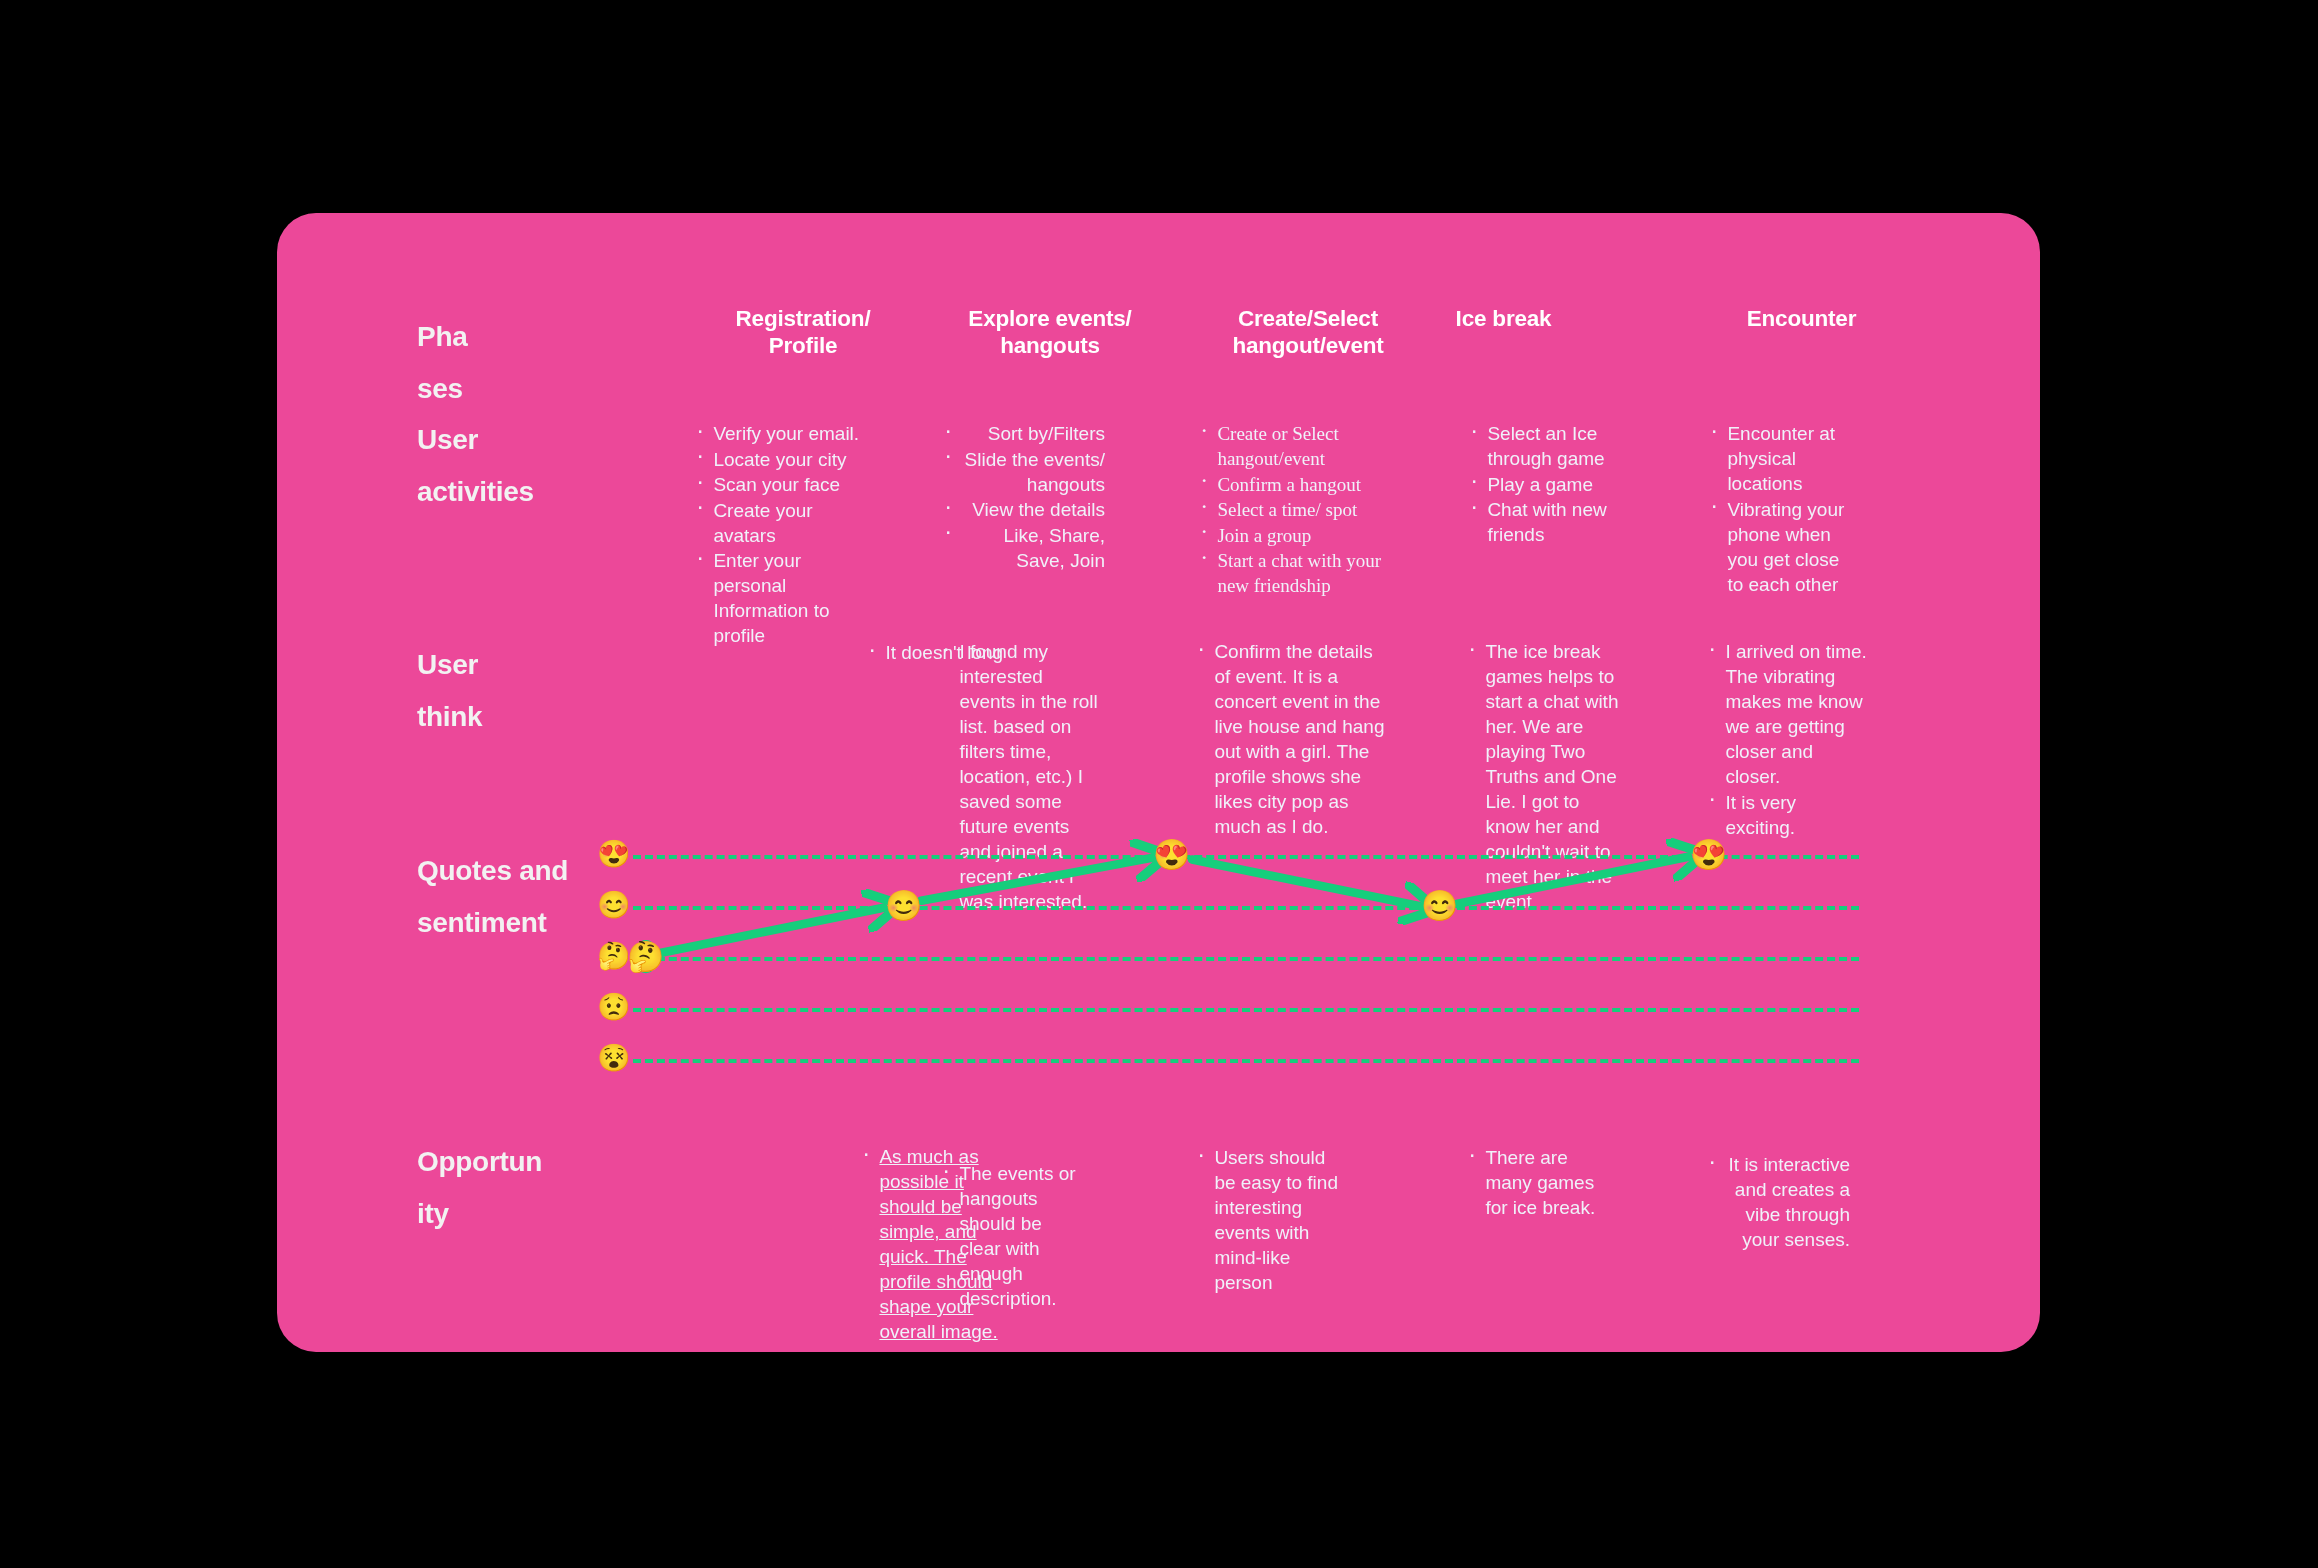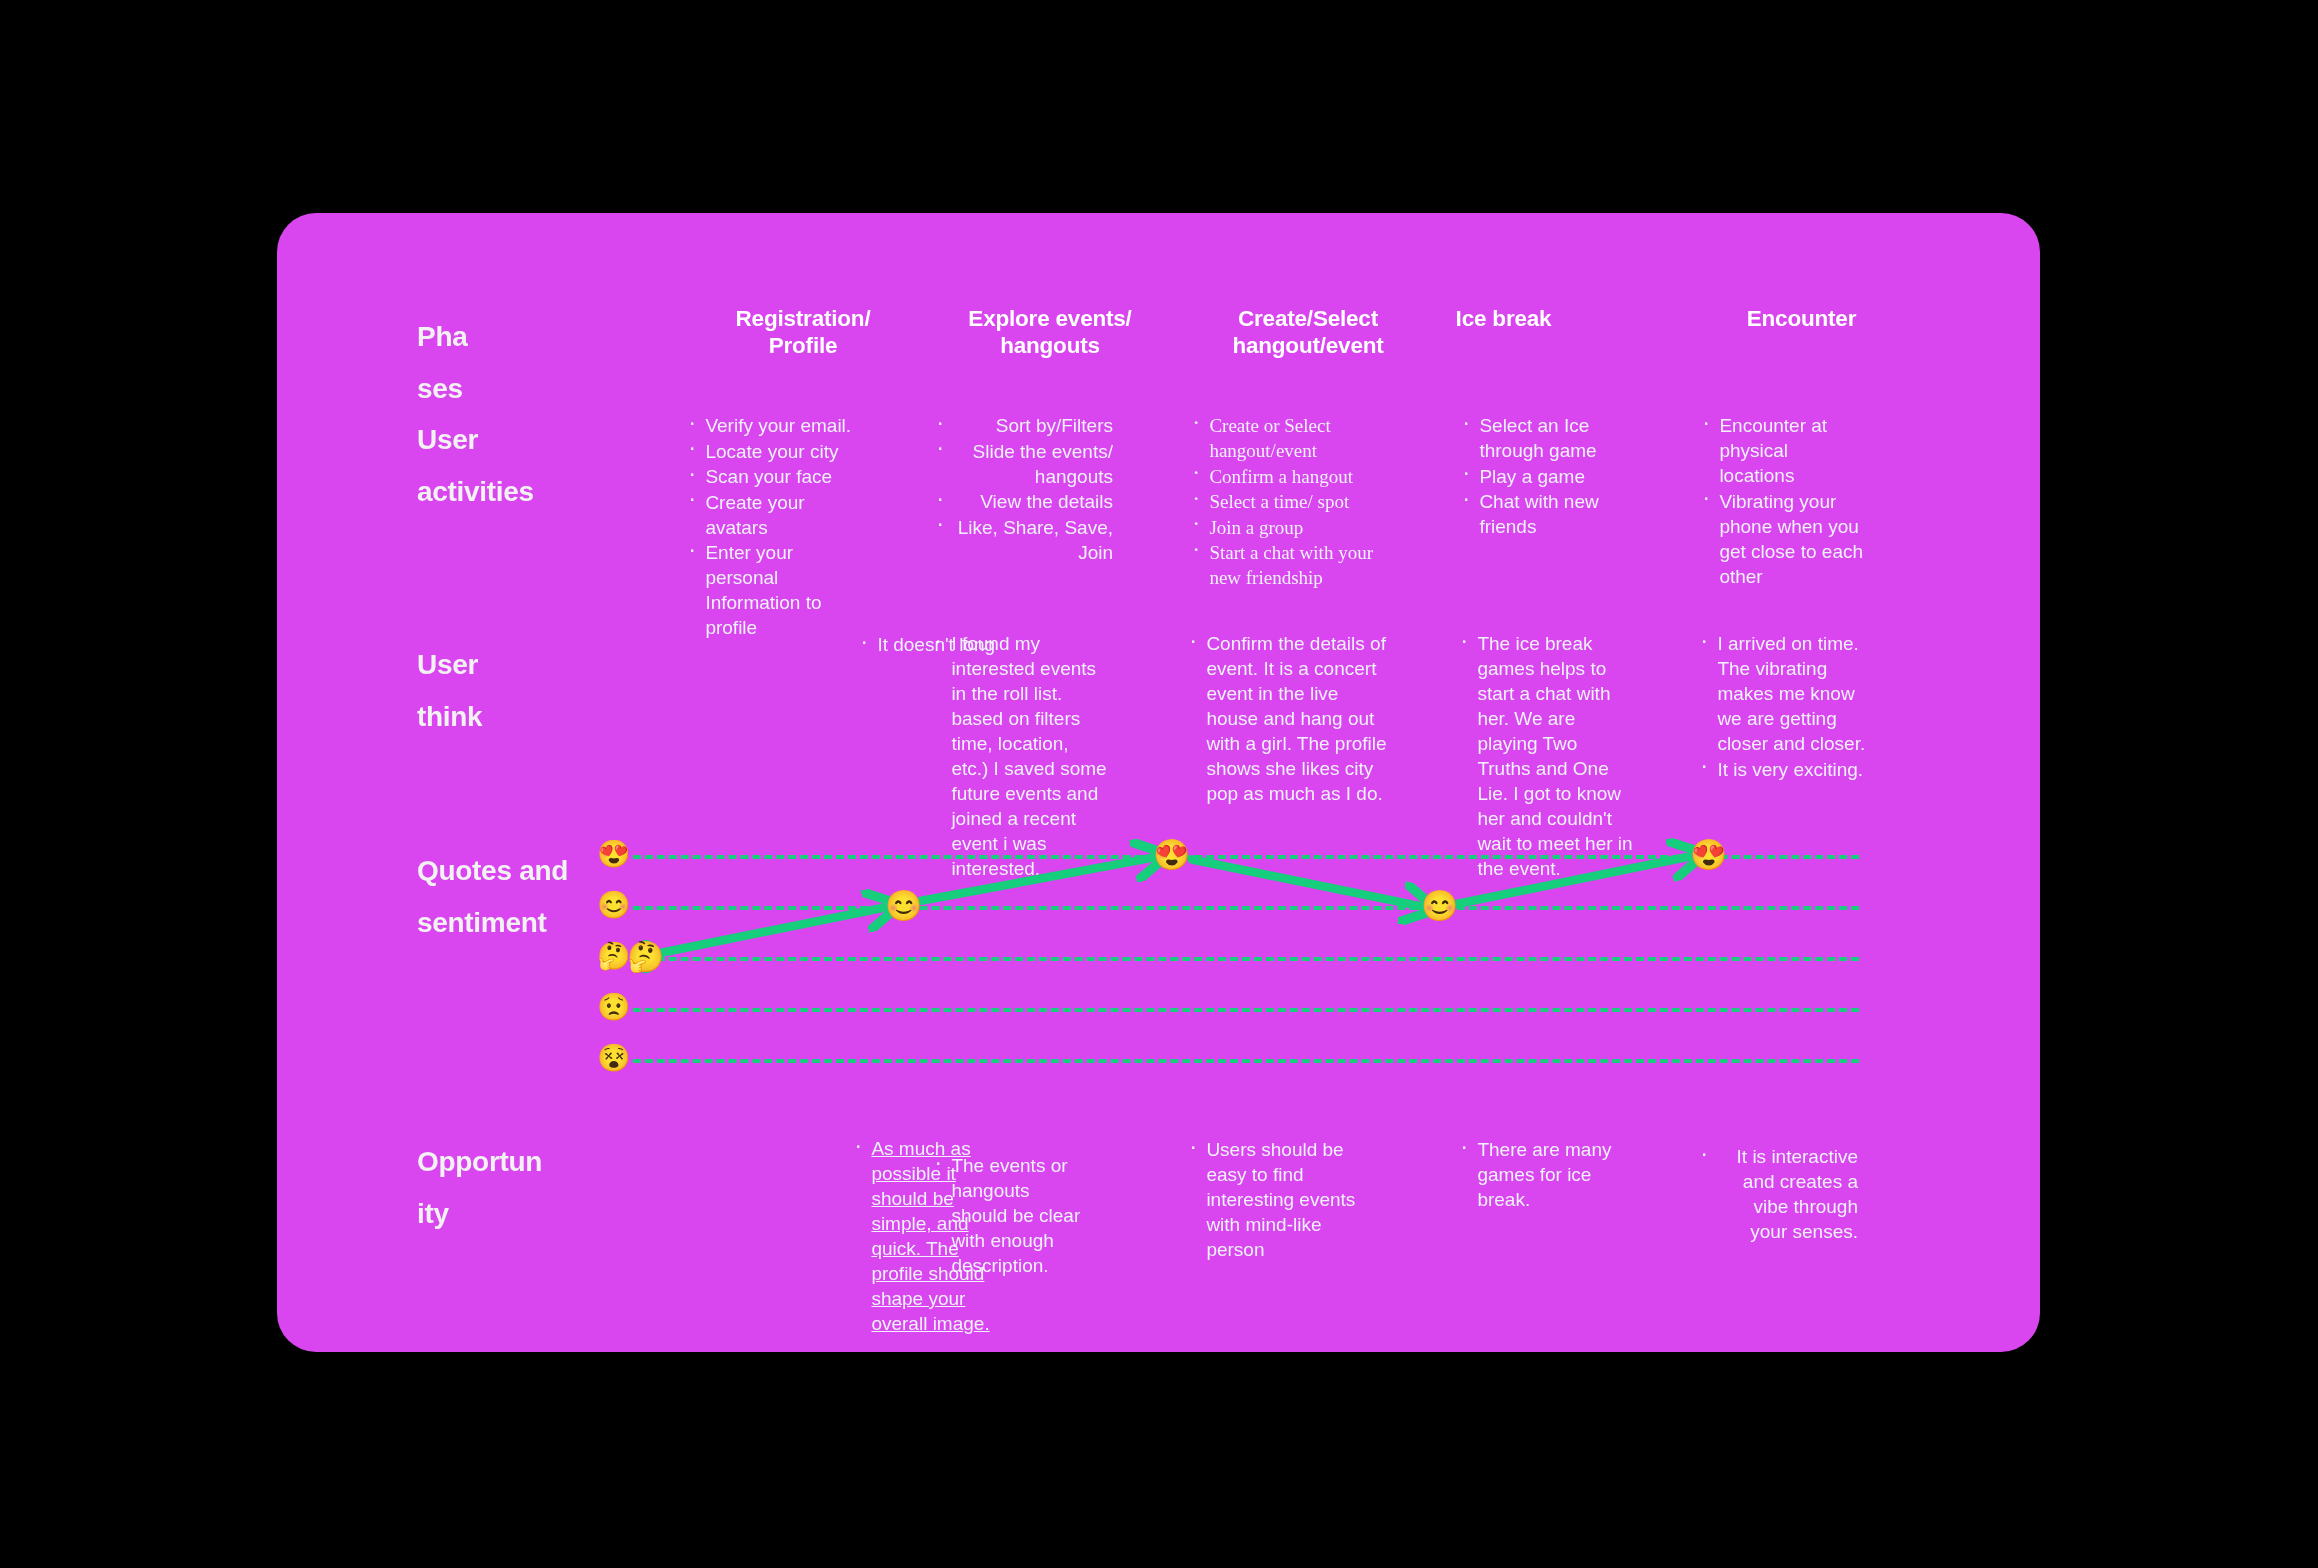--- a/index.html
+++ b/index.html
@@ -14,21 +14,21 @@
     -webkit-font-smoothing: antialiased;
   }
 
   
   #journey-card {
     position: absolute;
     left: 277px;
     top: 213px;
     width: 1763px;
     height: 1139px;
-    background: #d946ef;
+    background: #ec4899;
     border-radius: 39px;
     overflow: hidden;
   }
 
   
   .row-label {
     position: absolute;
     color: #F2F2F2;
     font-weight: 700;
     font-size: 28px;
@@ -48,21 +48,21 @@
   }
 
   .cell {
     position: absolute;
     color: #F0F1FA;
     font-weight: 400;
     font-size: 19px;
     line-height: 25px;
   }
   .cell ul {
-    margin: 0;
+    margin: 8px;
     padding: 0;
     list-style: none;
   }
   .cell li {
     position: relative;
     padding-left: 20.4px;
     margin: 0 0 0.5px 0;
   }
   .cell li::before {
     content: "\00B7";

